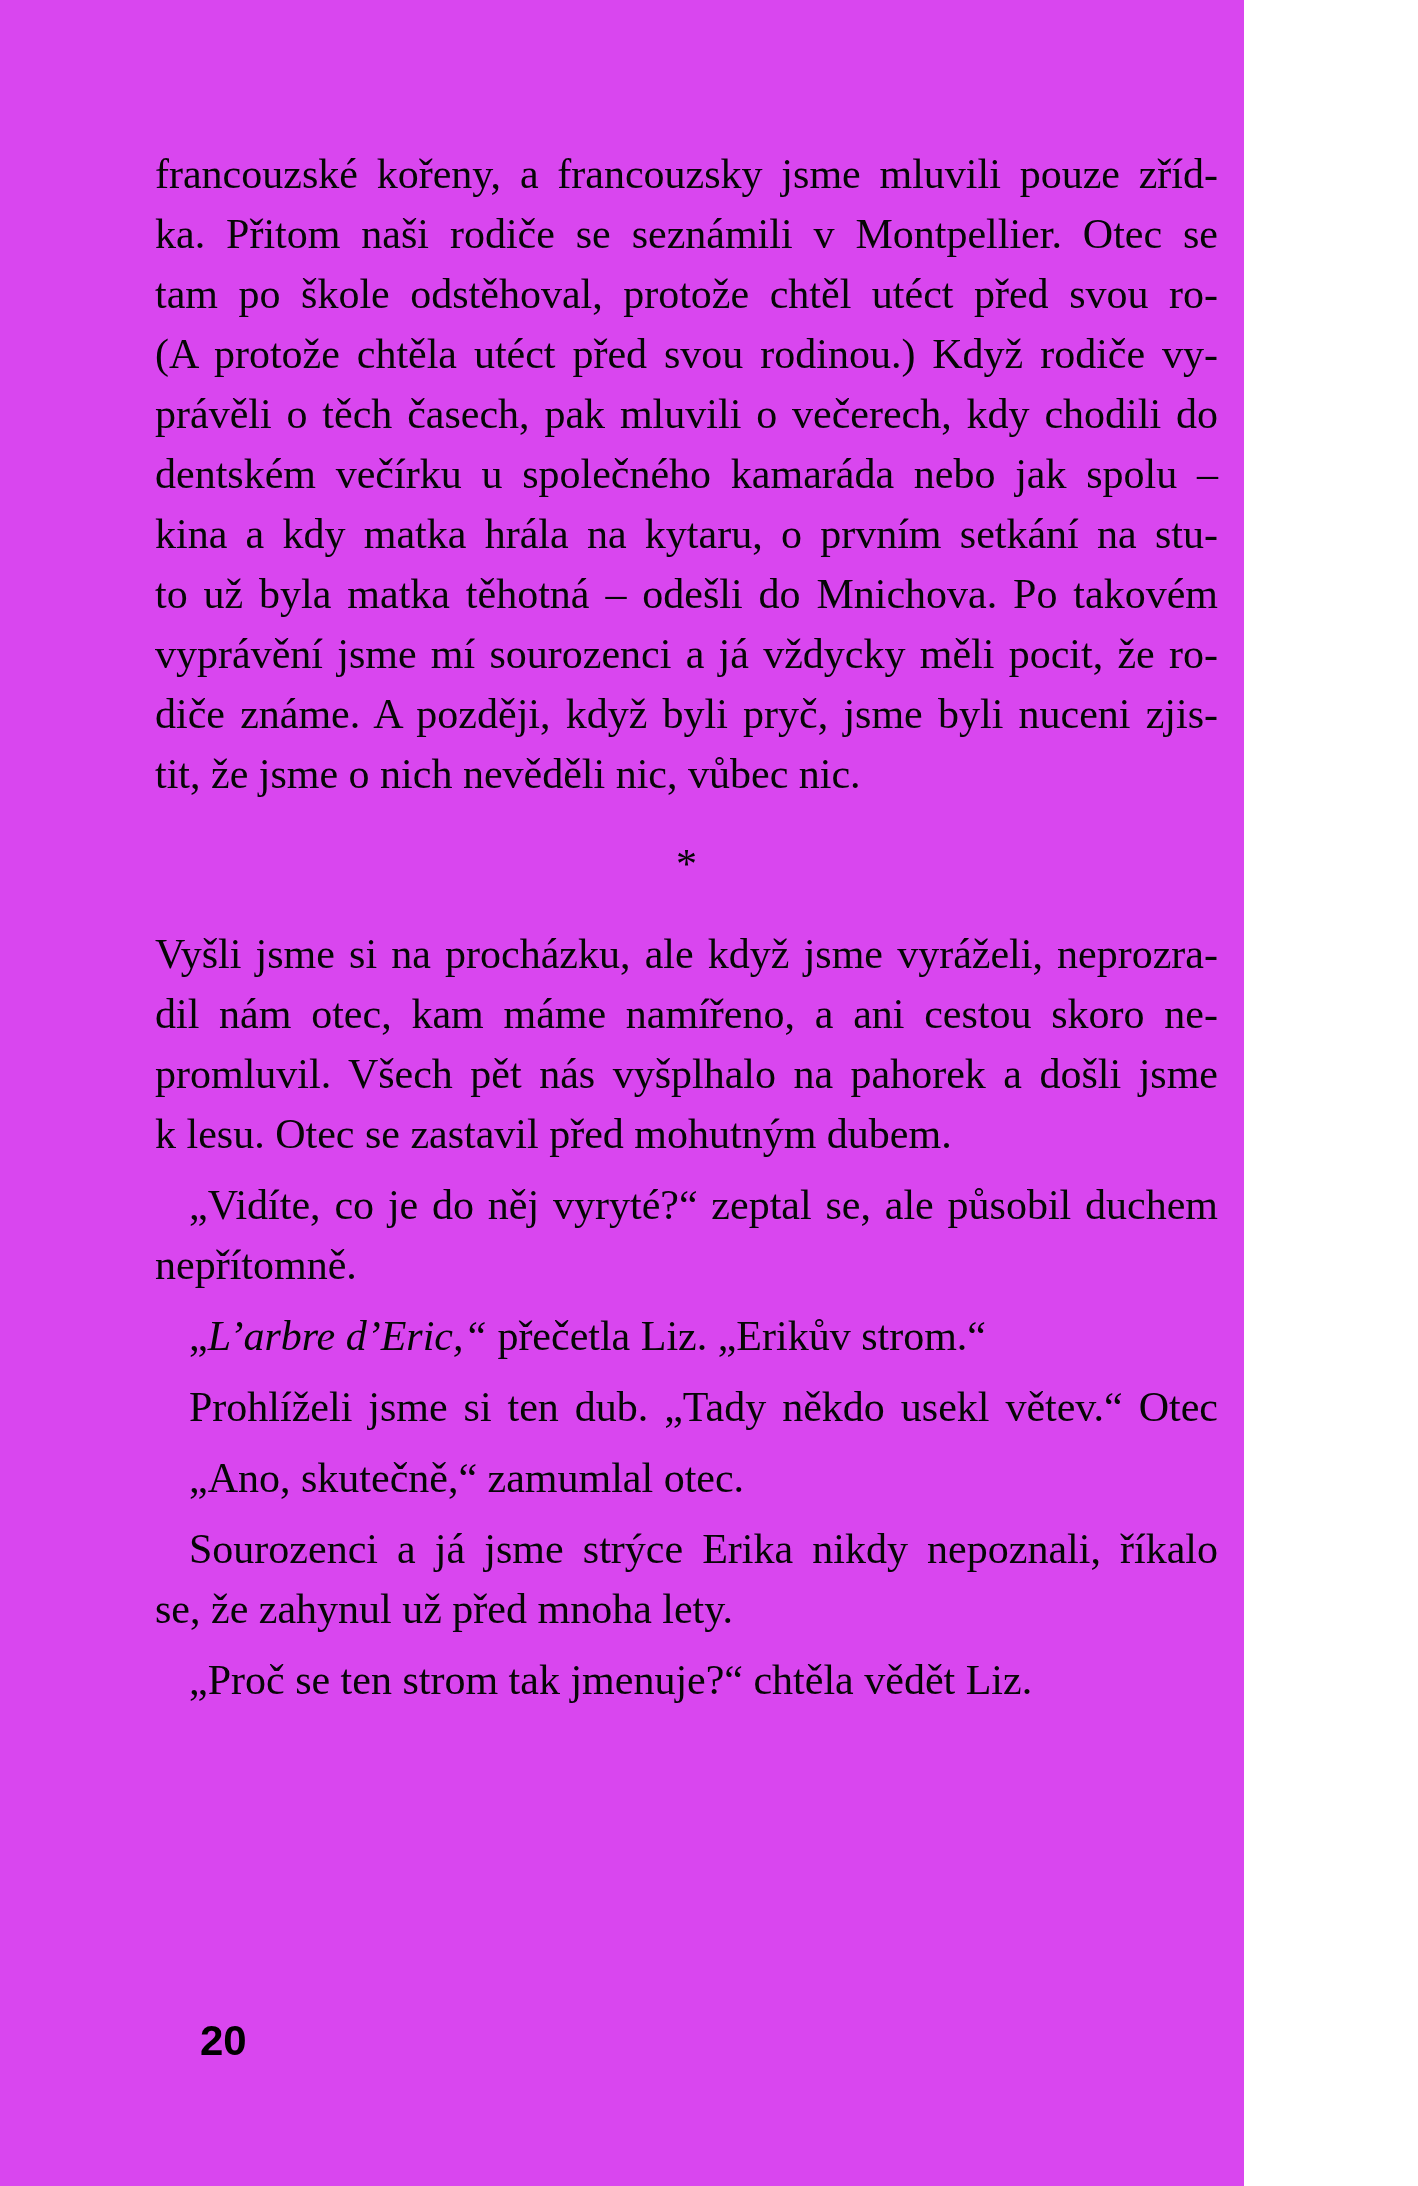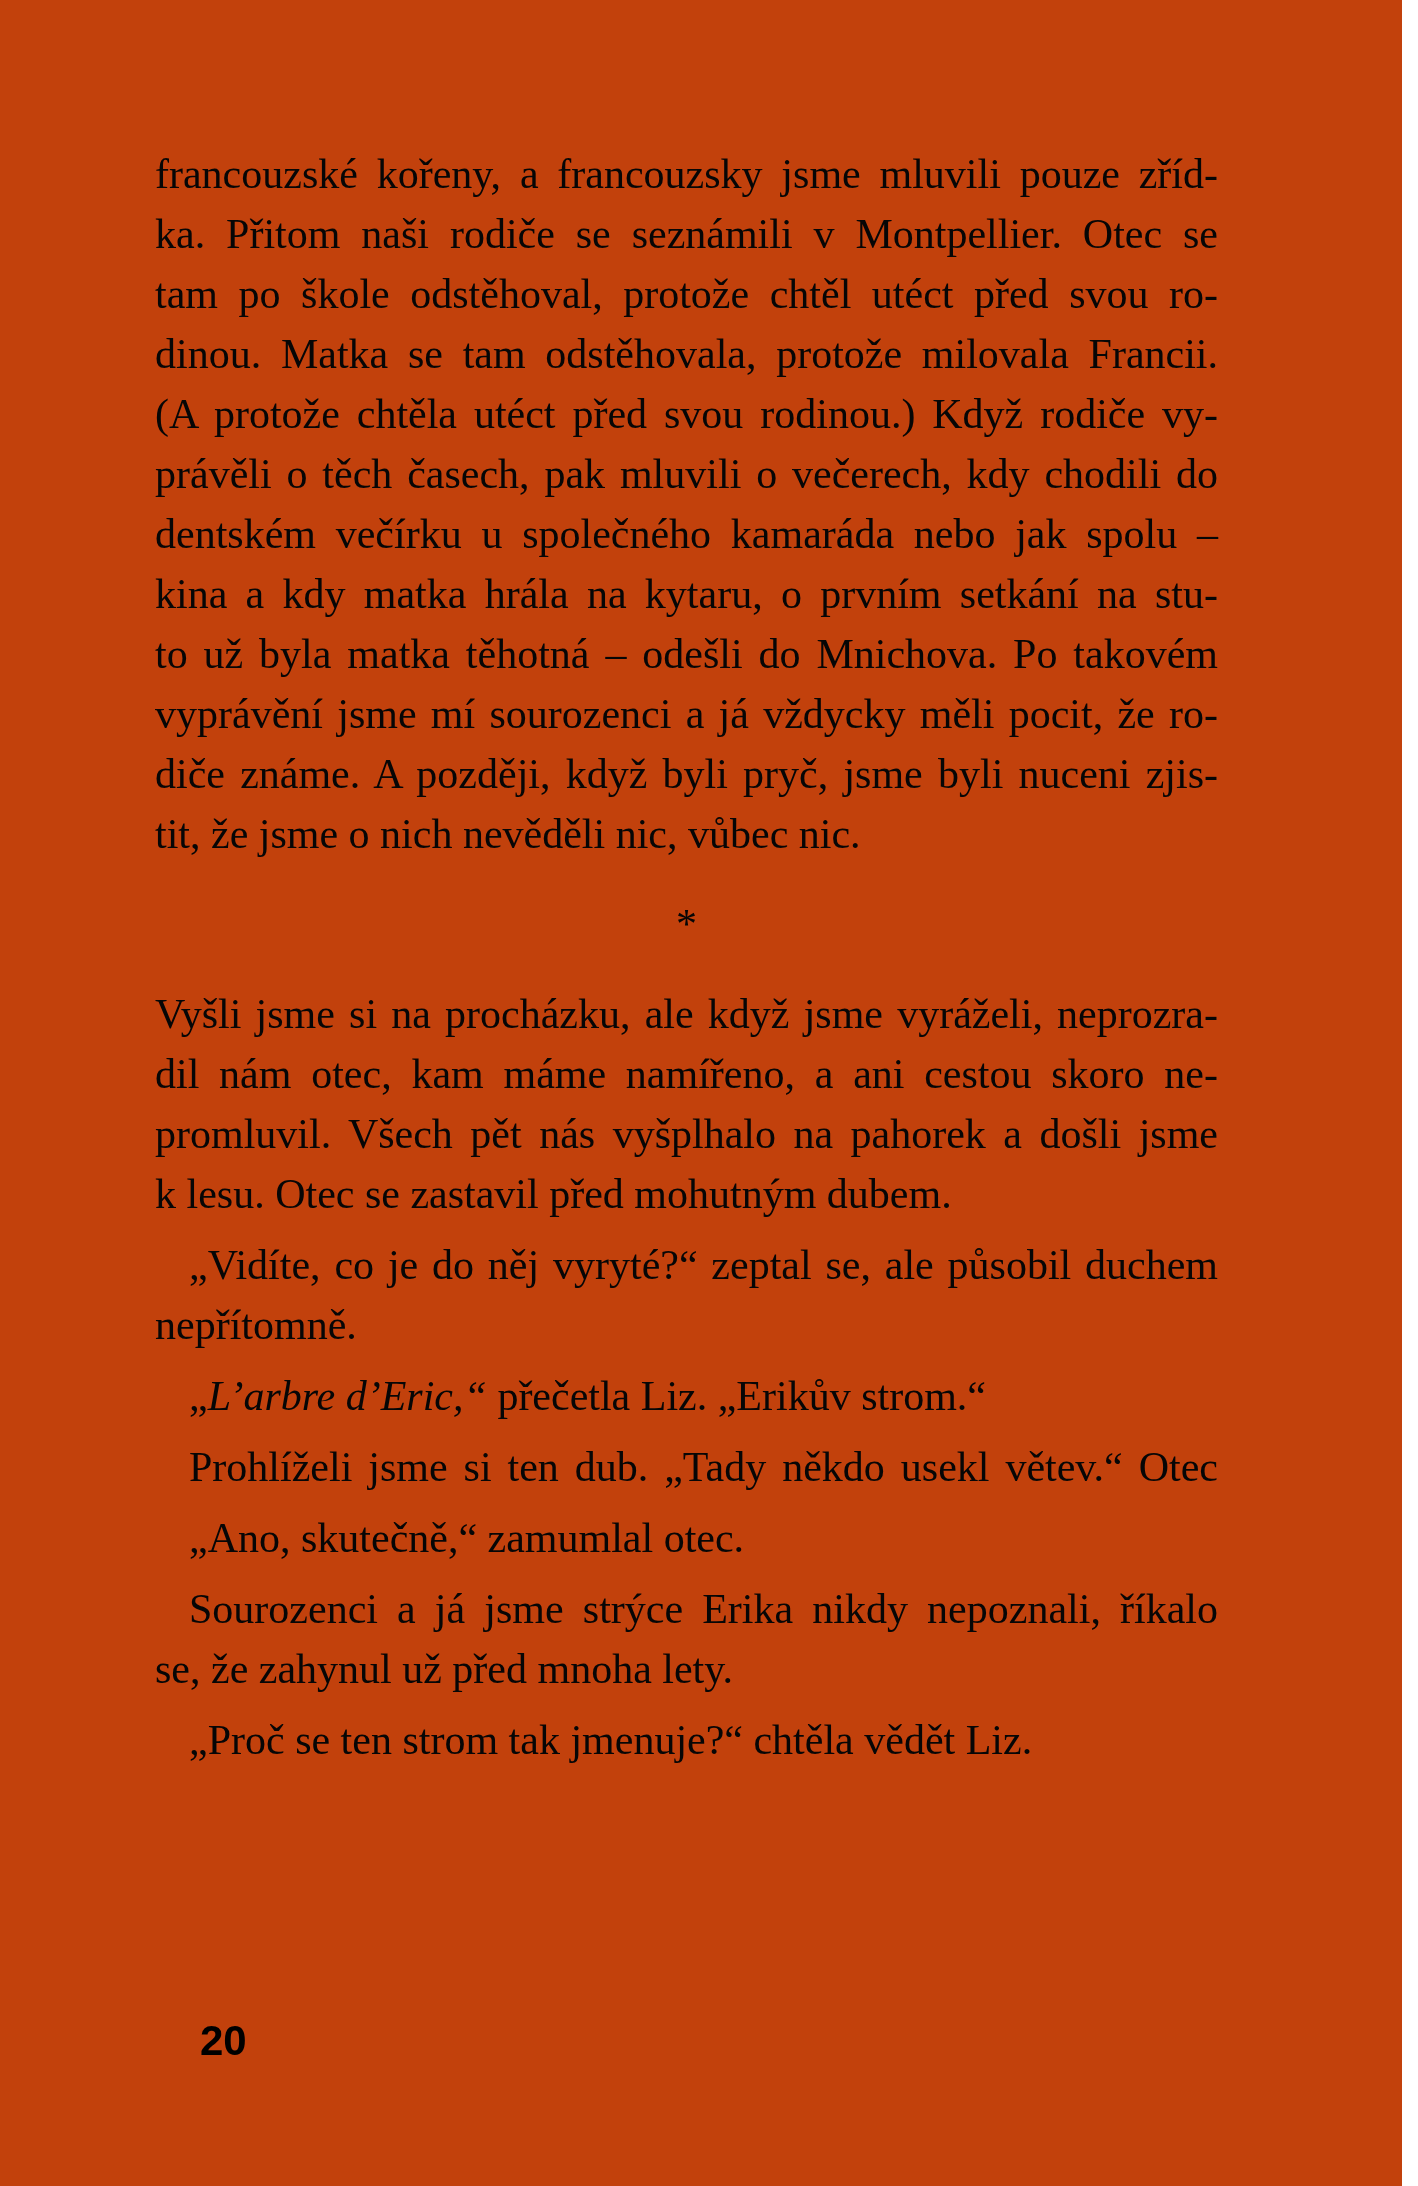--- a/index.html
+++ b/index.html
@@ -3,22 +3,22 @@
 <meta charset="utf-8">
 <style>
   html, body { margin: 0; padding: 0; }
   body {
     width: 1418px; height: 2186px;
     background: #ffffff;
     font-family: "Liberation Serif", "DejaVu Serif", serif;
   }
   .page {
     position: relative;
-    width: 1402px; height: 2186px;
-    background: #c2410c;
+    width: 1244px; height: 2186px;
+    background: #d946ef;
     overflow: hidden;
   }
   .text-block {
     position: absolute;
     left: 155px; top: 144px;
     width: 1063px;
     font-size: 42px;
     line-height: 60px;
     color: #060606;
   }
@@ -52,21 +52,20 @@
 </style>
 </head>
 <body>
 
 <div class="page">
   <div class="text-block">
       <div class="para flush">
         <div class="line"><span>francouzské kořeny, a francouzsky jsme mluvili pouze zříd-</span></div>
         <div class="line"><span>ka. Přitom naši rodiče se seznámili v Montpellier. Otec se</span></div>
         <div class="line"><span>tam po škole odstěhoval, protože chtěl utéct před svou ro-</span></div>
-        <div class="line"><span>dinou. Matka se tam odstěhovala, protože milovala Francii.</span></div>
         <div class="line"><span>(A protože chtěla utéct před svou rodinou.) Když rodiče vy-</span></div>
         <div class="line"><span>právěli o těch časech, pak mluvili o večerech, kdy chodili do</span></div>
         <div class="line"><span>dentském večírku u společného kamaráda nebo jak spolu –</span></div>
         <div class="line"><span>kina a kdy matka hrála na kytaru, o prvním setkání na stu-</span></div>
         <div class="line"><span>to už byla matka těhotná – odešli do Mnichova. Po takovém</span></div>
         <div class="line"><span>vyprávění jsme mí sourozenci a já vždycky měli pocit, že ro-</span></div>
         <div class="line"><span>diče známe. A později, když byli pryč, jsme byli nuceni zjis-</span></div>
         <div class="line last"><span>tit, že jsme o nich nevěděli nic, vůbec nic.</span></div>
       </div>
       <div class="para separator">

